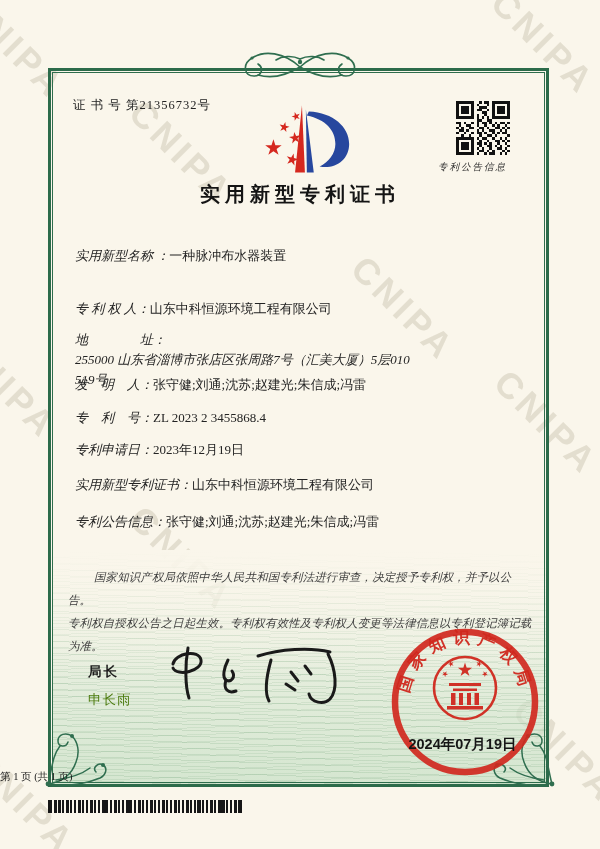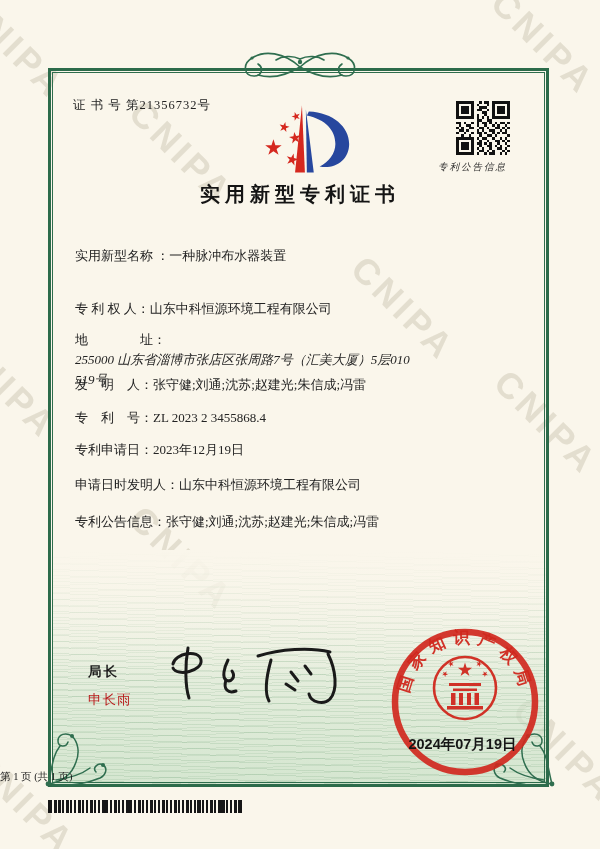--- a/index.html
+++ b/index.html
@@ -50,32 +50,32 @@
   .qr{position:absolute;left:456px;top:101px;width:54px;height:54px;z-index:4;}
   .qr-caption{
     position:absolute;left:438px;top:161px;width:90px;z-index:4;
     font-size:9.5px;font-style:italic;letter-spacing:2px;color:#2a2a2a;white-space:nowrap;
   }
   .title{
     position:absolute;left:0;top:181px;width:600px;z-index:4;
     text-align:center;font-size:20px;font-weight:bold;letter-spacing:5px;color:#141414;white-space:pre;
   }
   .row{position:absolute;left:75px;width:462px;z-index:4;font-size:13px;line-height:20px;color:#232323;}
-  .lab{white-space:pre;}
+  .lab{white-space:pre;font-style:italic;}
   .val{white-space:pre-line;}
   .val-block{display:inline-block;width:374px;vertical-align:top;font-style:italic;}
   .pair2{position:absolute;left:255px;top:0;white-space:pre;}
   .statement{
     position:absolute;left:68px;top:566px;width:466px;z-index:4;
     font-size:11.4px;line-height:23px;font-style:italic;color:#3c3c3c;letter-spacing:.2px;
   }
   .statement .l1{text-indent:26px;}
   .sig-title{position:absolute;left:88px;top:663px;z-index:4;font-size:13.5px;letter-spacing:2px;color:#1a1a1a;
     font-family:"Liberation Sans","DejaVu Sans",sans-serif;font-weight:bold;}
-  .sig-name{position:absolute;left:88px;top:691px;z-index:4;font-size:13.5px;letter-spacing:1px;color:#b91c1c;
+  .sig-name{position:absolute;left:88px;top:691px;z-index:4;font-size:13.5px;letter-spacing:1px;color:#4d7c0f;
     font-family:"Liberation Sans","DejaVu Sans",sans-serif;}
   .signature{position:absolute;left:158px;top:634px;width:205px;height:82px;z-index:5;}
   .seal{position:absolute;left:385px;top:622px;width:160px;height:160px;z-index:5;}
   .seal-date{
     position:absolute;left:380px;top:735px;width:165px;z-index:6;
     text-align:center;font-size:14.5px;font-weight:bold;color:#161616;
     font-family:"Liberation Sans","DejaVu Sans",sans-serif;white-space:pre;
   }
   .page-footer{
     position:absolute;left:0;top:770px;width:600px;z-index:4;
@@ -188,27 +188,29 @@
 <div class="row" style="top:375px">
   <span class="lab">发　明　人：</span><span class="val">张守健;刘通;沈苏;赵建光;朱信成;冯雷</span>
 </div>
 <div class="row" style="top:408px">
   <span class="lab">专　利　号：</span><span class="val">ZL 2023 2 3455868.4</span>
 </div>
 <div class="row" style="top:440px">
   <span class="lab">专利申请日：</span><span class="val">2023年12月19日</span>
 </div>
 <div class="row" style="top:475px">
-  <span class="lab">申请日时发明人：</span><span class="val">山东中科恒源环境工程有限公司</span>
+  <span class="lab">实用新型专利证书：</span><span class="val">山东中科恒源环境工程有限公司</span>
 </div>
 <div class="row" style="top:512px">
   <span class="lab">专利公告信息：</span><span class="val">张守健;刘通;沈苏;赵建光;朱信成;冯雷</span>
 </div>
 
 <div class="statement">
+  <div class="l1">国家知识产权局依照中华人民共和国专利法进行审查，决定授予专利权，并予以公告。</div>
+  <div class="l2">专利权自授权公告之日起生效。专利权有效性及专利权人变更等法律信息以专利登记簿记载为准。</div>
 </div>
 
 <div class="sig-title">局长</div>
 <div class="sig-name">申长雨</div>
 
 <svg class="signature" viewBox="0 0 205 82">
   <g fill="none" stroke="#1a1a1a" stroke-width="3" stroke-linecap="round" stroke-linejoin="round">
     <path d="M30,14 C27,30 27,52 31,64"></path>
     <path d="M15,30 C17,19 41,15 43,26 C45,37 19,43 15,34"></path>
     <path d="M70,26 C66,34 64,43 68,46 C73,49 78,43 74,37"></path>

